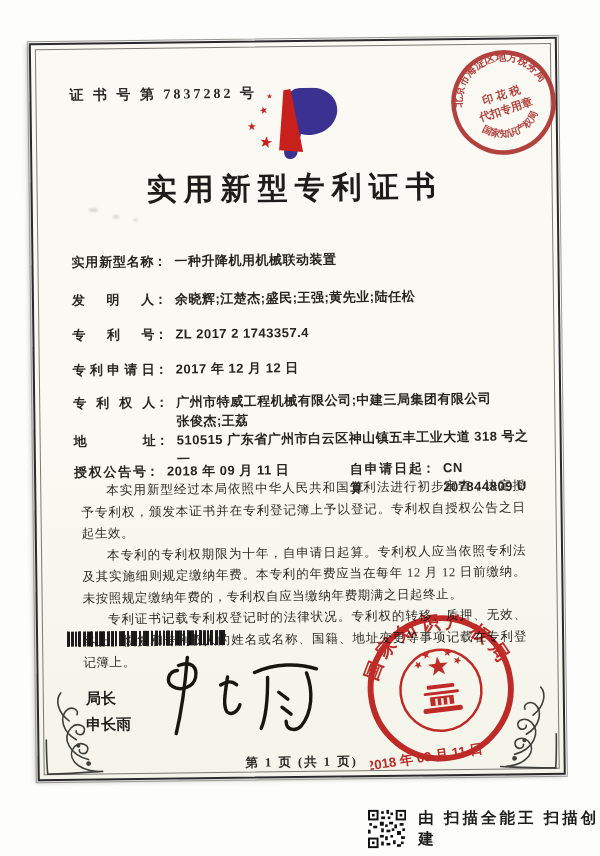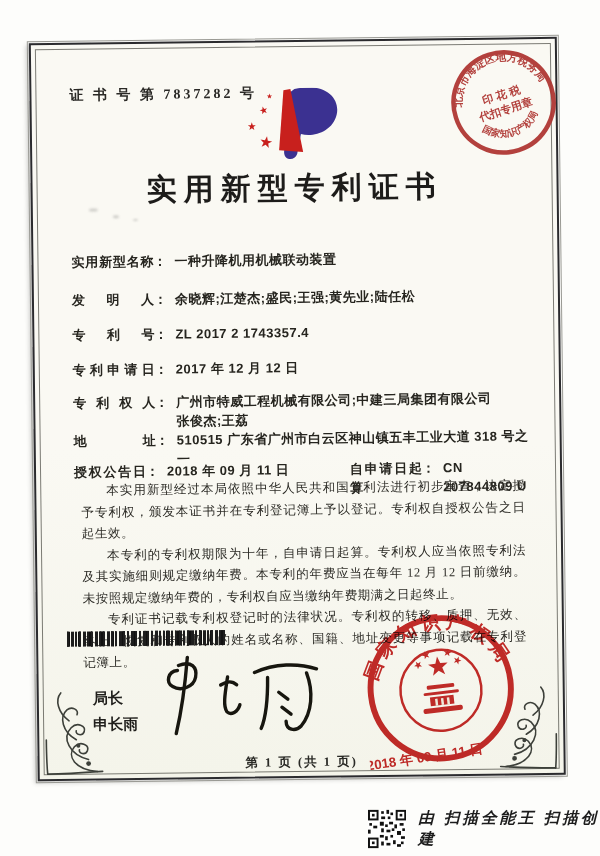--- a/index.html
+++ b/index.html
@@ -58,21 +58,21 @@
   }
   .paras p{margin:0;text-indent:2em;}
   .barcode{
     position:absolute;left:29px;top:587px;width:158px;height:15px;
     background:
       repeating-linear-gradient(90deg,#1d1d1d 0 2px,transparent 2px 4px),
       repeating-linear-gradient(90deg,#1d1d1d 0 1px,transparent 1px 6px),
       repeating-linear-gradient(90deg,#111 0 3px,transparent 3px 11px);
   }
   .officer{
-    position:absolute;left:54px;top:641px;
+    position:absolute;left:47px;top:641px;
     font-family:"Liberation Sans","DejaVu Sans",sans-serif;
     font-size:15px;font-weight:700;color:#201f1c;line-height:26px;
   }
   .signature{position:absolute;left:112px;top:608px;width:185px;height:92px;}
   .cnipa-seal{
     position:absolute;left:323px;top:569px;width:158px;height:158px;
     transform:rotate(-6deg);opacity:.95;mix-blend-mode:multiply;
   }
   .page-note{
     position:absolute;left:0;top:712px;width:100%;text-align:center;
@@ -80,21 +80,21 @@
   }
   .ornament{position:absolute;width:62px;height:86px;bottom:3px;}
   .ornament.left{left:3px;}
   .ornament.right{right:3px;transform:scaleX(-1);}
   .scan-footer{
     position:absolute;left:368px;top:808px;display:flex;align-items:center;gap:12px;
   }
   .qr{width:42px;height:42px;}
   .scan-note{
     font-family:"Liberation Sans","DejaVu Sans",sans-serif;
-    font-size:15.5px;font-weight:600;letter-spacing:3px;color:#1c1c1c;font-style:italic;
+    font-size:15.5px;font-weight:600;letter-spacing:3px;color:#1c1c1c;
   }
   .seal-text{font-family:"Liberation Sans","DejaVu Sans",sans-serif;}
 </style>
 </head>
 <body>
 
 <div class="page">
   <div class="inner-frame"></div>
 
   <div class="cert-no">证 书 号 第 7837282 号</div>
@@ -157,21 +157,21 @@
       <span class="colon">：</span>
     <span class="val"><span>广州市特威工程机械有限公司;中建三局集团有限公司</span><br><span>张俊杰;王荔</span></span>
   </div>
   <div class="row" style="top:387px;">
     <span class="lbl">地址</span>
       <span class="colon">：</span>
     <span class="val"><span>510515 广东省广州市白云区神山镇五丰工业大道 318 号之</span><br><span>一</span></span>
   </div>
   <div class="row grant-row" style="top:418px;height:20px;">
     <span class="grant-left">
-      <span class="lbl">授权公告日</span>
+      <span class="lbl">授权公告号</span>
         <span class="colon">：</span>
       <span class="val">2018 年 09 月 11 日</span>
     </span>
     <span class="grant-right">
       <span class="lbl">自申请日起算</span>
         <span class="colon">：</span>
       <span class="val">CN 207844809 U</span>
     </span>
   </div>
 

